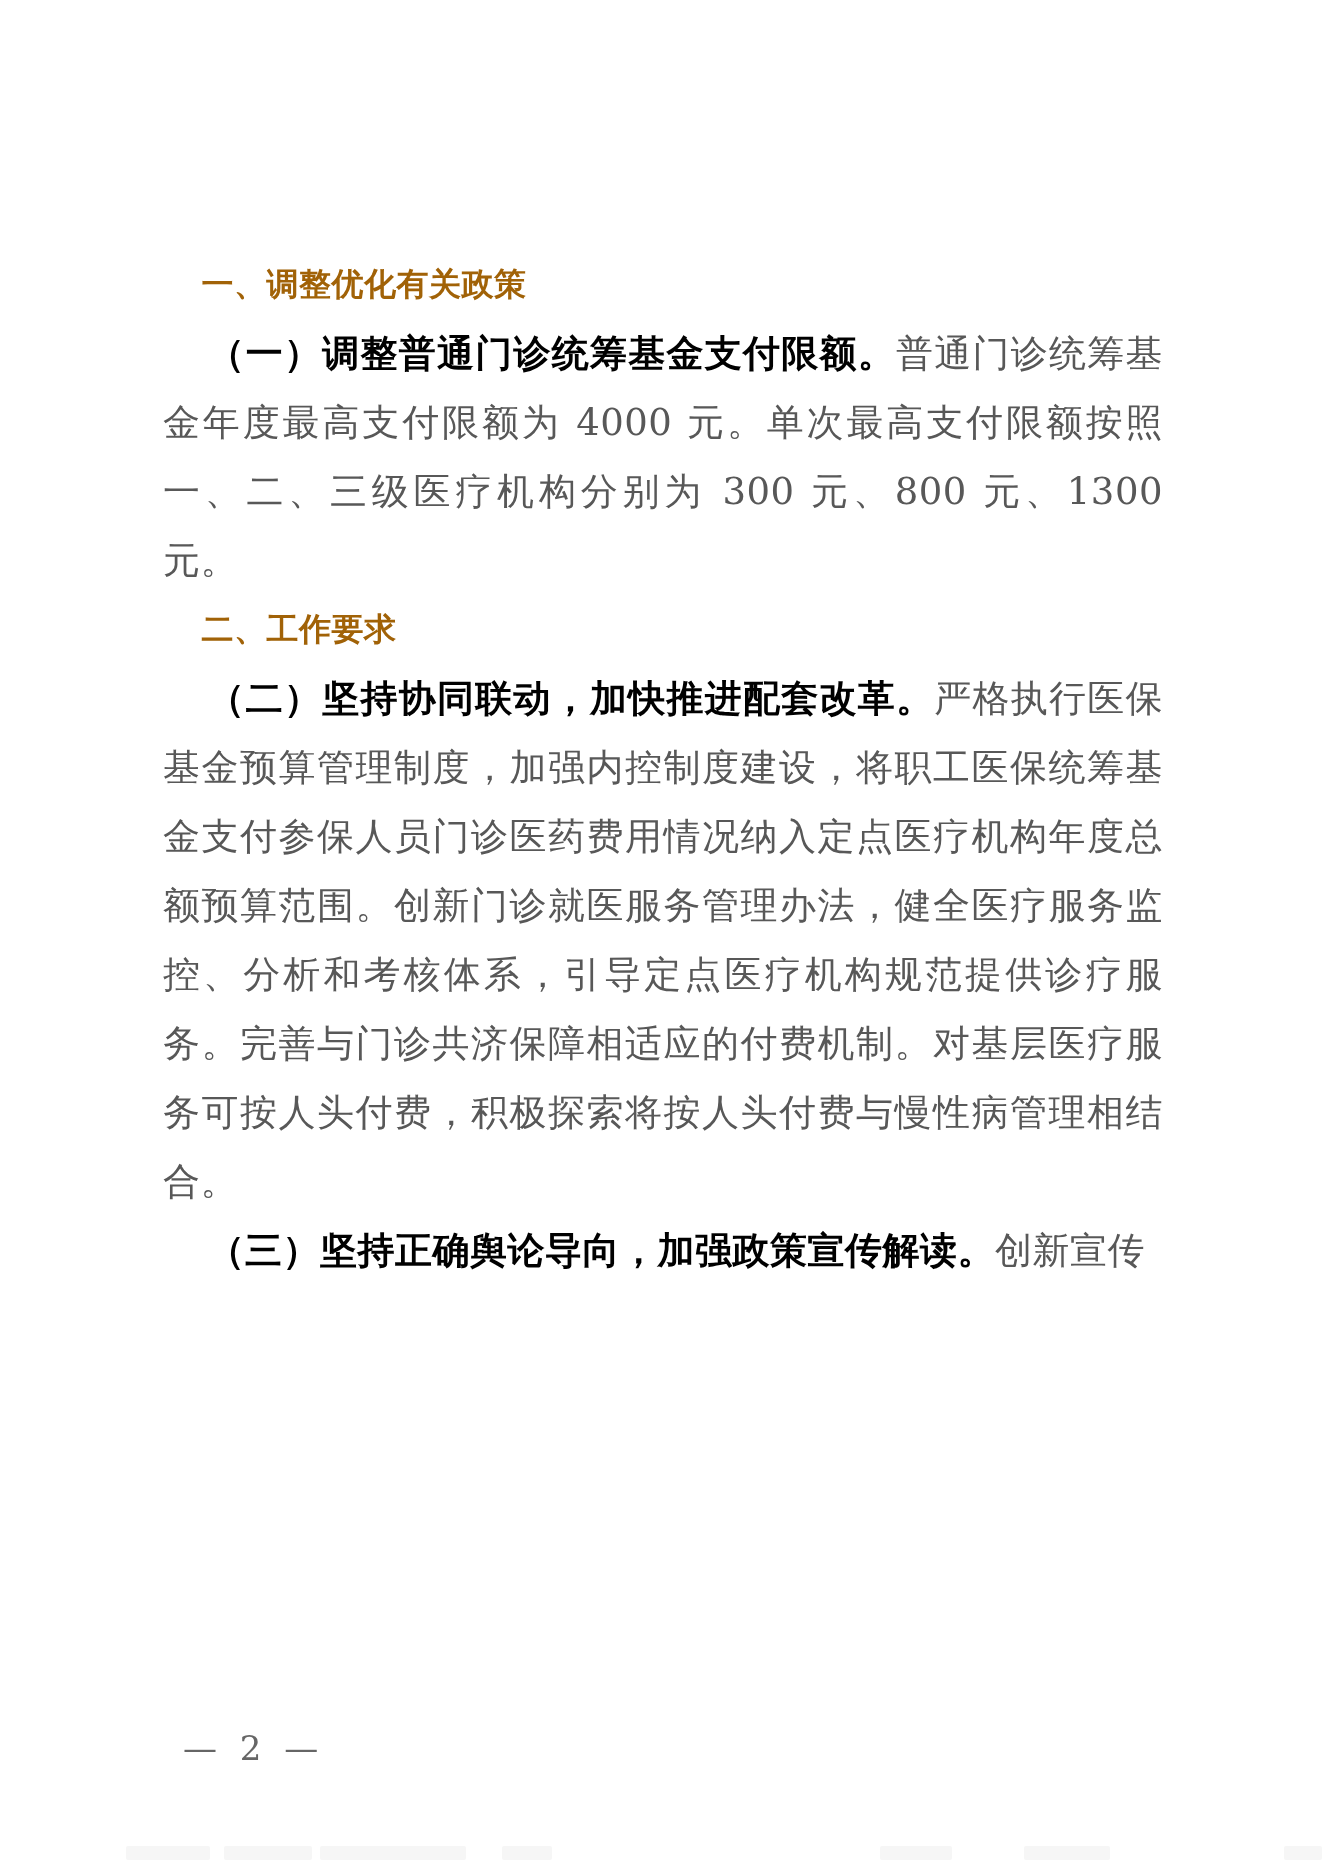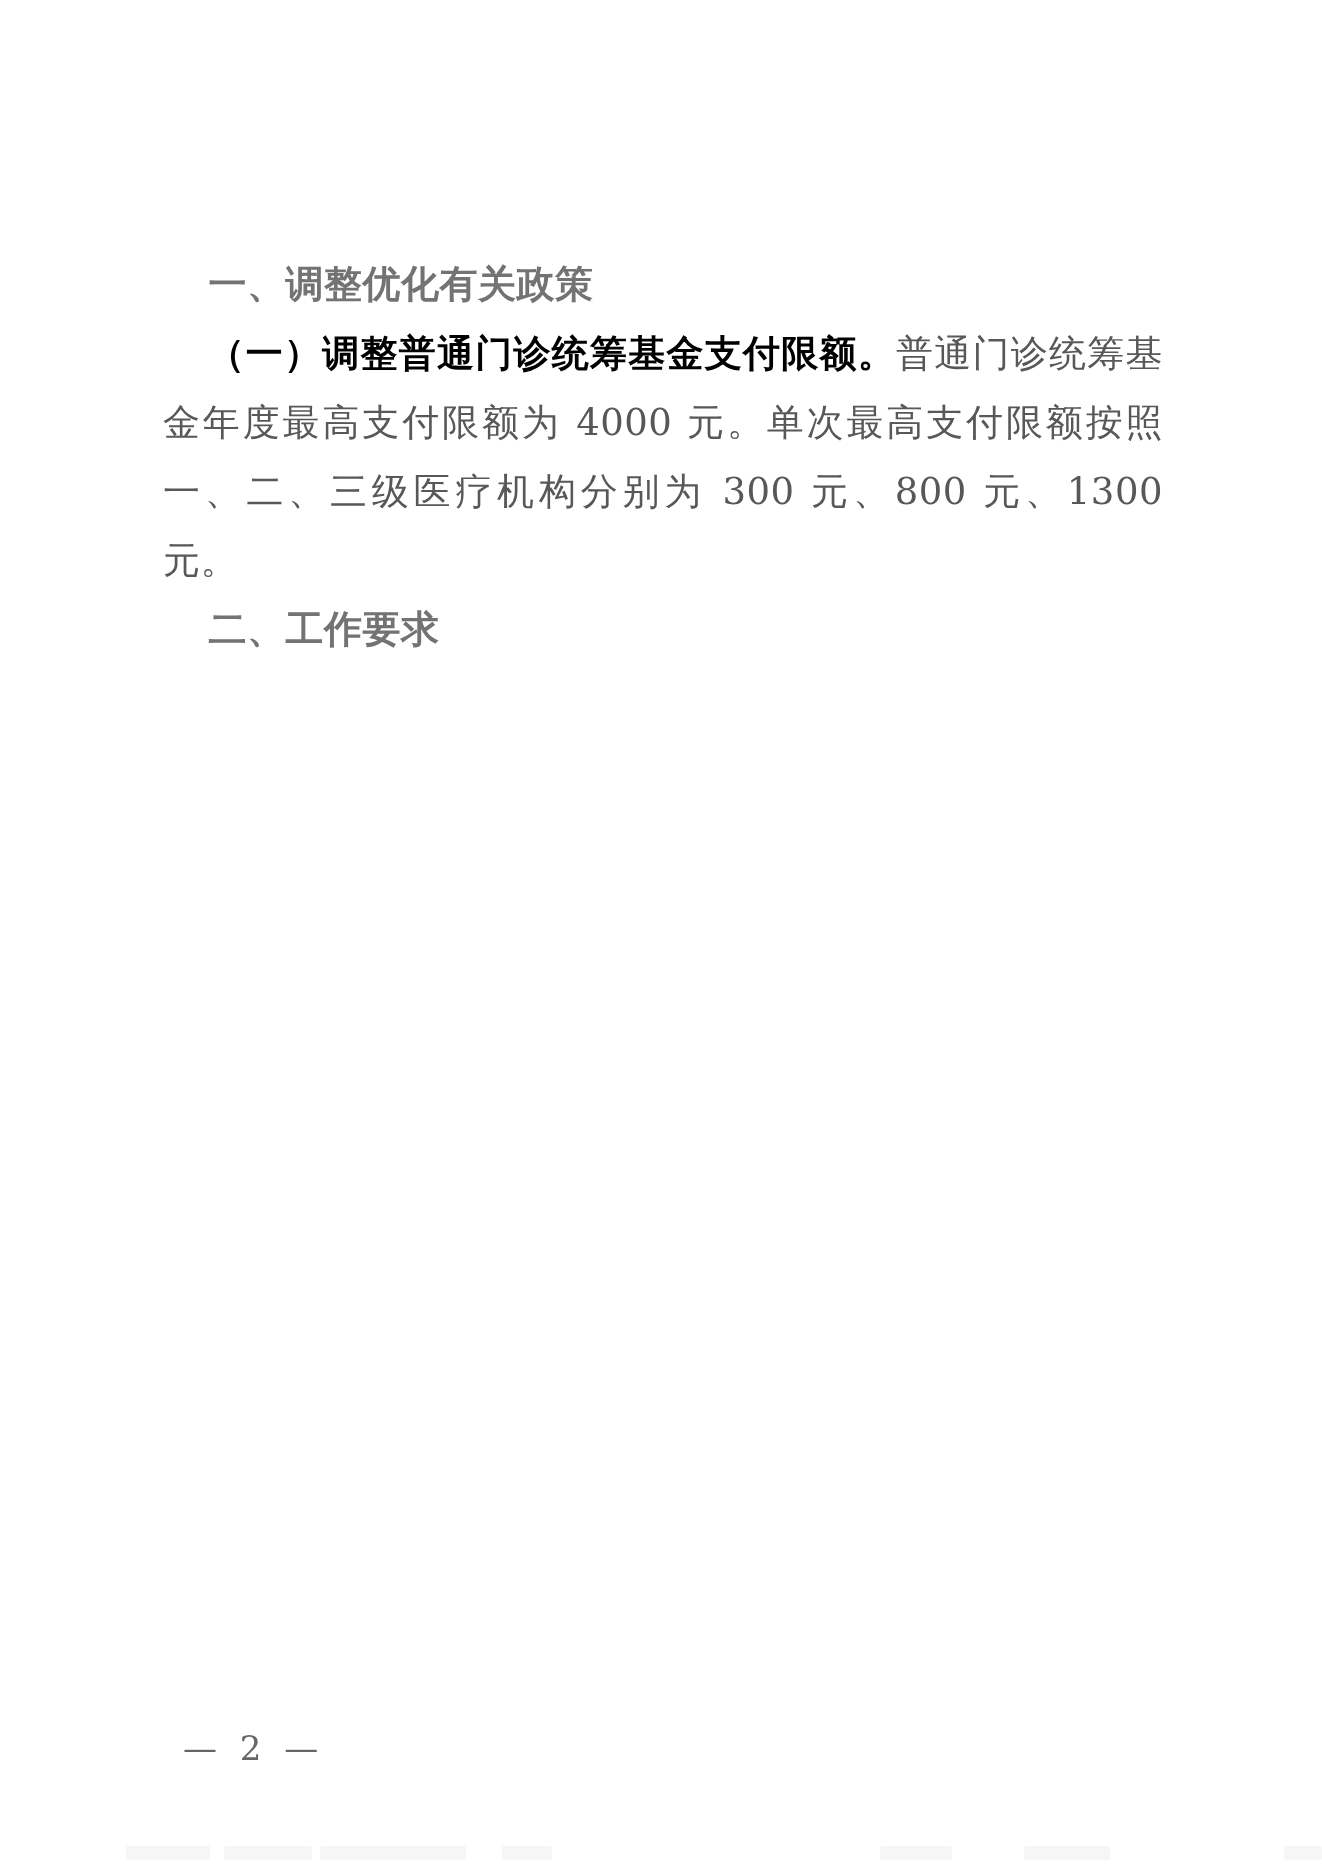--- a/index.html
+++ b/index.html
@@ -23,24 +23,24 @@
     font-size: 37px;
     line-height: 69px;
     color: #585858;
     text-align: justify;
     text-justify: inter-ideograph;
     letter-spacing: 0.5px;
   }
   .content h2 {
     margin: 0;
     padding: 0;
-    font-size: 38px;
+    font-size: 32px;
     line-height: 69px;
     font-weight: 700;
-    color: #737373;
+    color: #a16207;
     text-indent: 1.2em;
     text-align: left;
     font-family: "DejaVu Sans", "Liberation Sans", sans-serif;
   }
   .content p {
     margin: 0;
     padding: 0;
     text-indent: 1.2em;
   }
   .lead {
@@ -79,21 +79,23 @@
   <div class="content">
 
     <h2>一、调整优化有关政策</h2>
 
     <p><span class="lead">（一）调整普通门诊统筹基金支付限额。</span><span>普通门诊统筹基金年度最高支付限额为 4000 元。单次最高支付限额按照一、二、三级医疗机构分别为 300 元、800 元、1300 元。</span></p>
 
 
     <h2>二、工作要求</h2>
 
 
+    <p><span class="lead">（二）坚持协同联动，加快推进配套改革。</span><span>严格执行医保基金预算管理制度，加强内控制度建设，将职工医保统筹基金支付参保人员门诊医药费用情况纳入定点医疗机构年度总额预算范围。创新门诊就医服务管理办法，健全医疗服务监控、分析和考核体系，引导定点医疗机构规范提供诊疗服务。完善与门诊共济保障相适应的付费机制。对基层医疗服务可按人头付费，积极探索将按人头付费与慢性病管理相结合。</span></p>
 
+    <p><span class="lead">（三）坚持正确舆论导向，加强政策宣传解读。</span><span>创新宣传</span></p>
 
   </div>
 
   <div class="page-number">— 2 —</div>
 
   <div class="artifact a1"></div>
   <div class="artifact a2"></div>
   <div class="artifact a3"></div>
   <div class="artifact a4"></div>
   <div class="artifact a5"></div>

